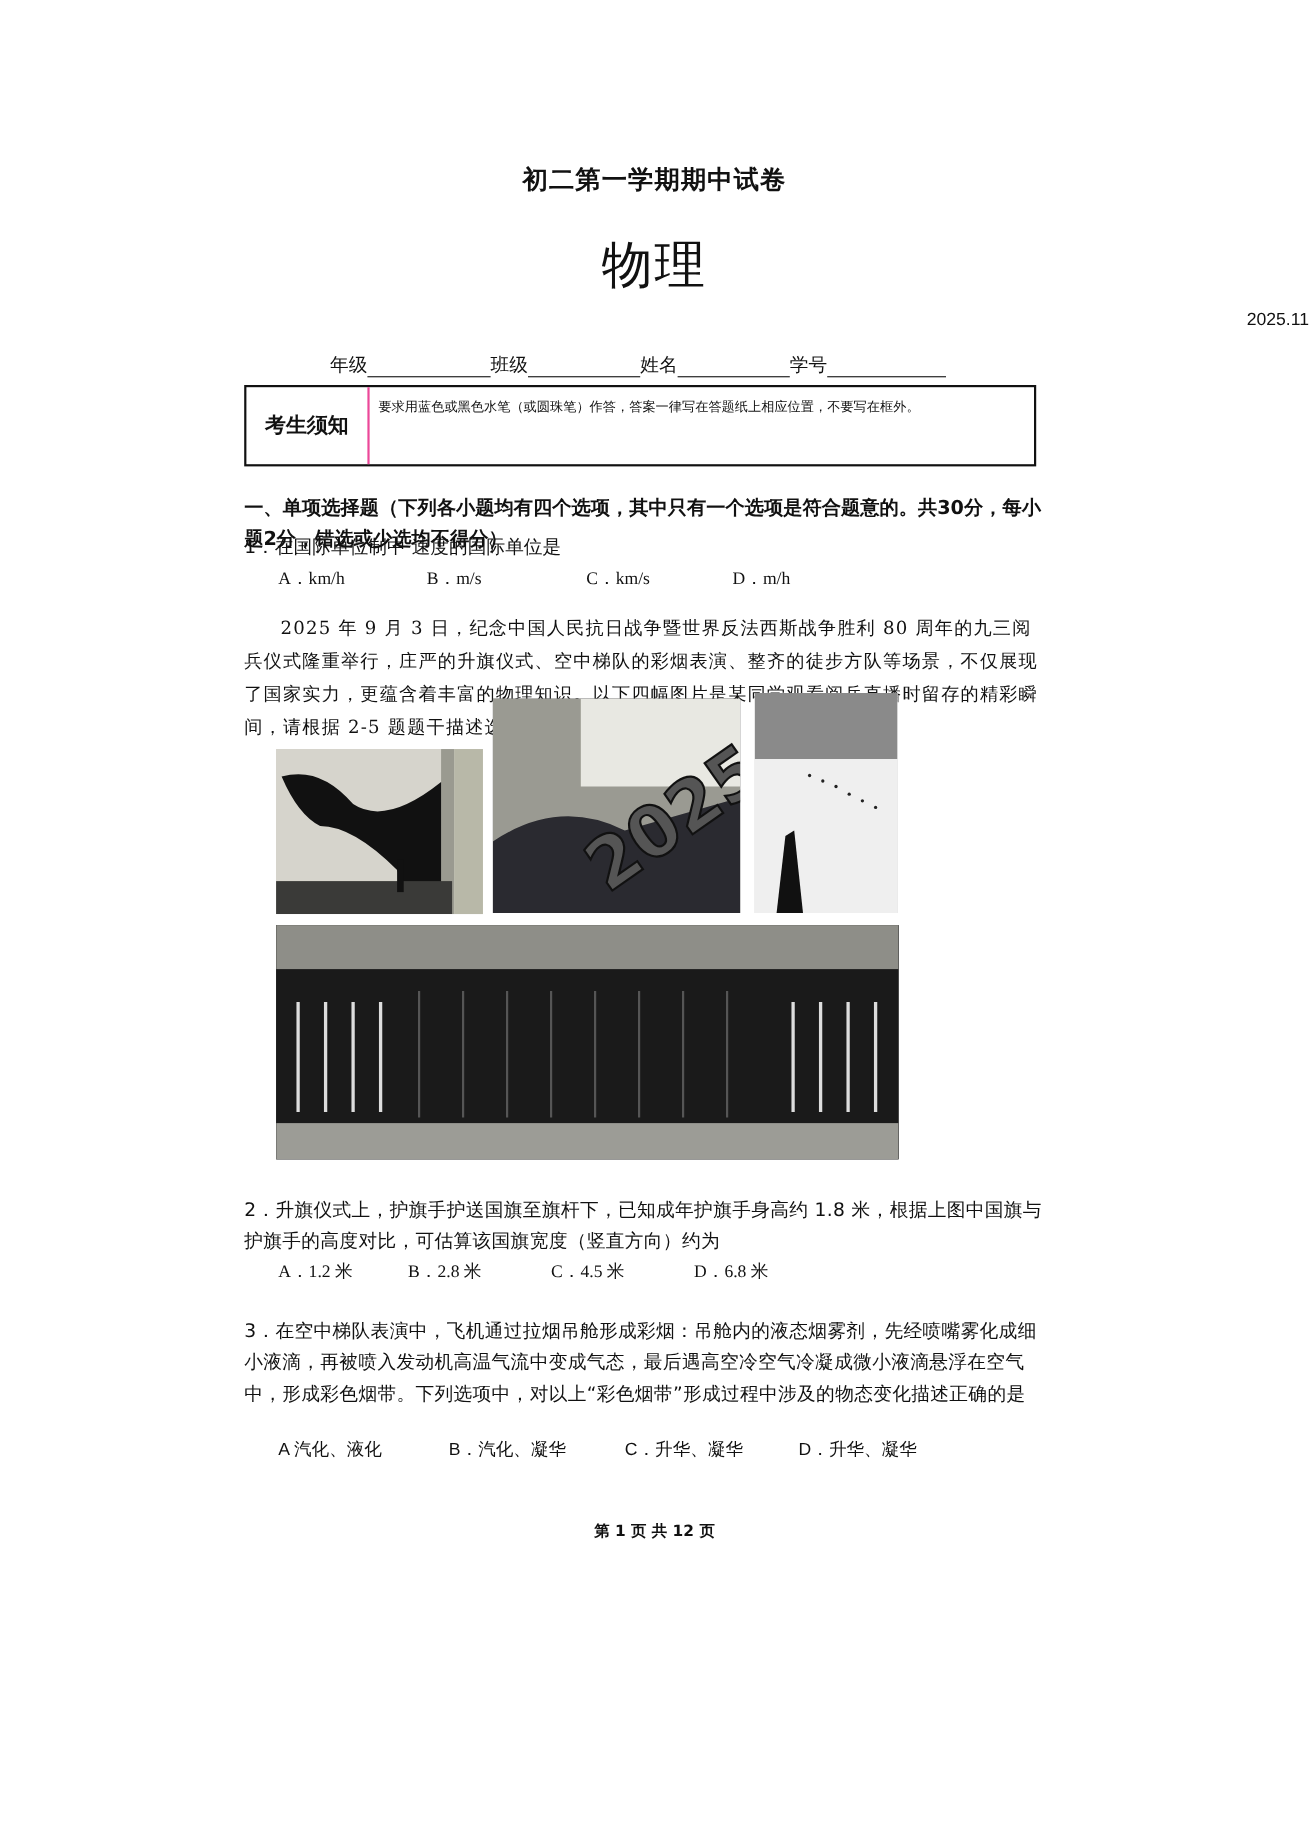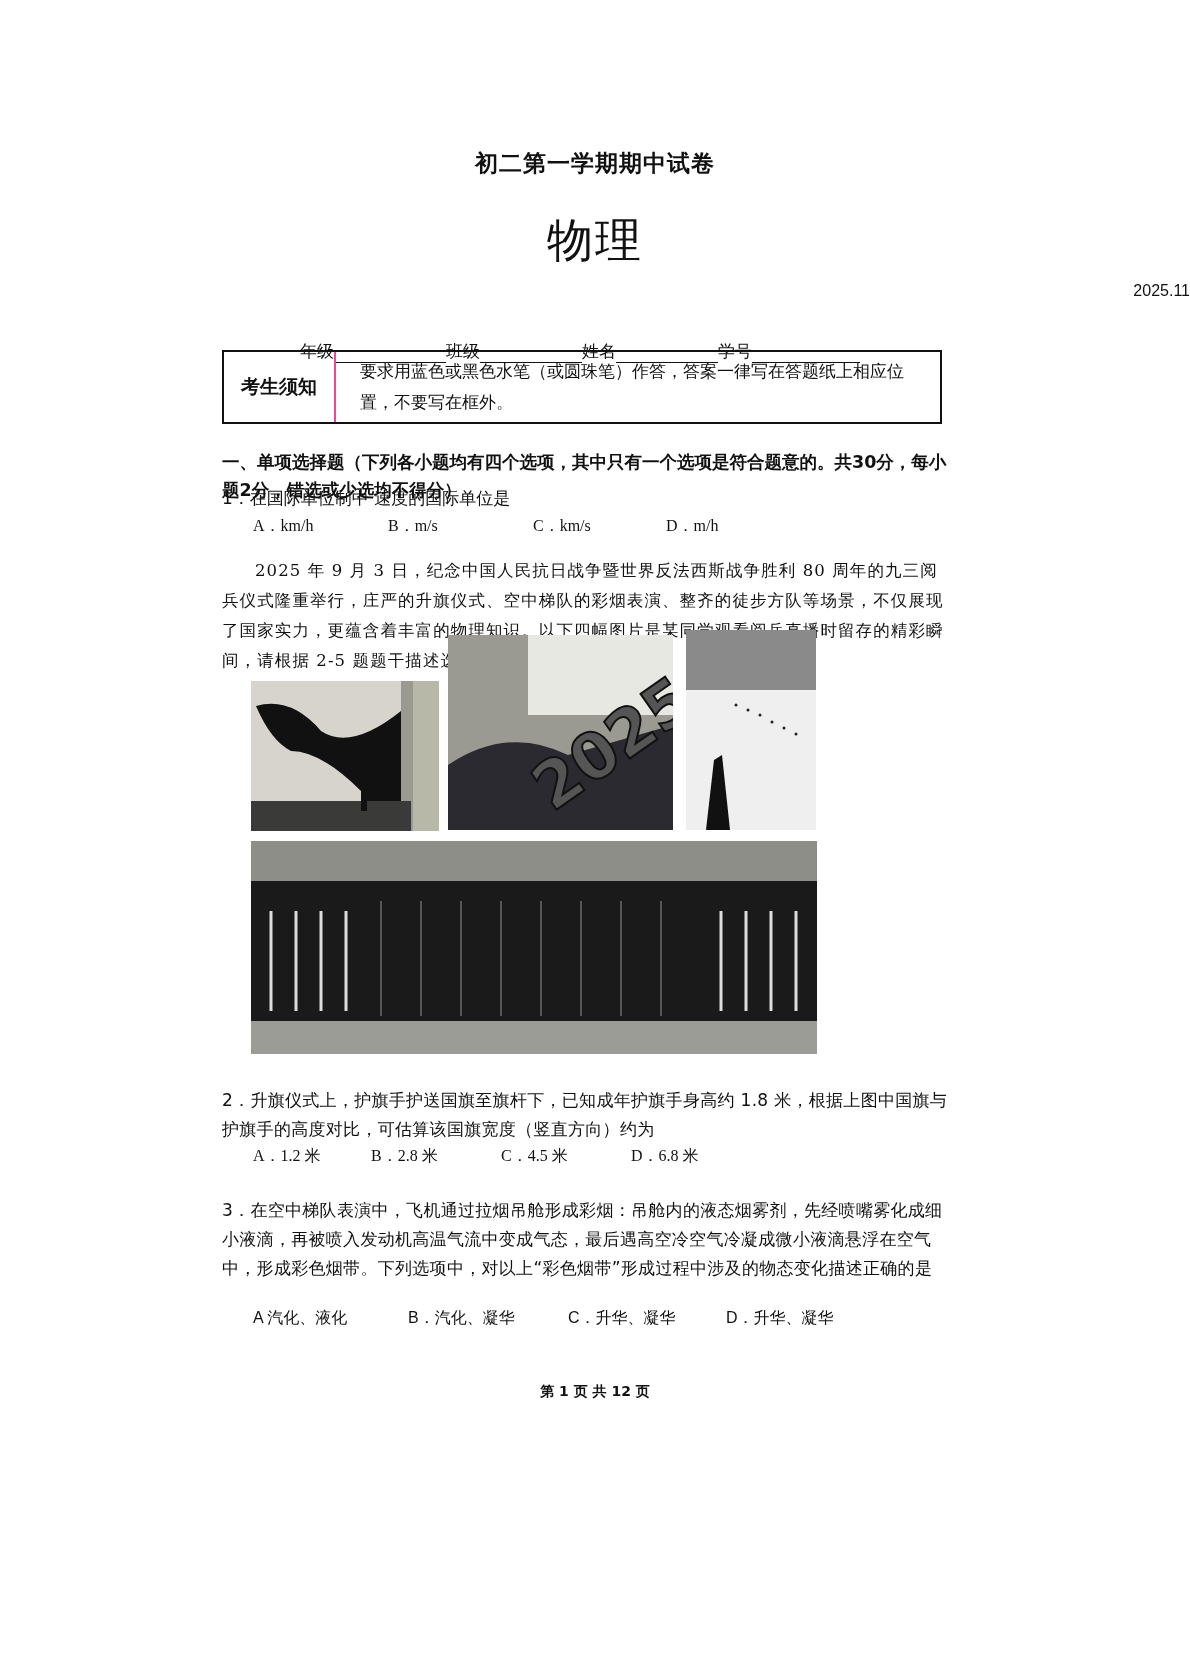--- a/index.html
+++ b/index.html
@@ -4,26 +4,26 @@
 <style>
   html, body { margin: 0; padding: 0; background: #ffffff; }
   body { width: 1190px; height: 1678px; position: relative; overflow: hidden;
          font-family: "DejaVu Serif", "Liberation Serif", serif; color: #111; }
   .abs { position: absolute; }
   .center { left: 0; width: 1190px; text-align: center; }
   .exam-title { top: 148px; font-family: "DejaVu Sans", sans-serif; font-size: 23px; font-weight: bold; letter-spacing: 1px; }
   .subject { top: 210px; font-family: "DejaVu Sans", sans-serif; font-size: 46px; font-weight: normal; letter-spacing: 2px; }
   .date { top: 282px; font-family: "Liberation Sans", sans-serif; font-size: 16px; text-align: right; }
   .info-row { top: 320px; left: 300px; font-size: 17px; font-family: "DejaVu Sans", sans-serif; white-space: nowrap; }
-  .info-row span.lbl { display: inline-block; margin-top: 20px; }
+  .info-row span.lbl { display: inline-block; }
   .info-row span.line { display: inline-block; border-bottom: 1.5px solid #111; height: 16px; vertical-align: bottom; }
   .notice { top: 350px; left: 222px; width: 716px; height: 70px; border: 2px solid #111; display: flex; }
   .notice .label { width: 110px; border-right: 2px solid #ec4899; display: flex; align-items: center; justify-content: center;
                    font-family: "DejaVu Sans", sans-serif; font-size: 19px; font-weight: bold; }
-  .notice .text { flex: 1; padding: 4px 24px; font-size: 17px; line-height: 31px; font-family: Liberation Sans, sans-serif; }
+  .notice .text { flex: 1; padding: 4px 8px; font-size: 12px; line-height: 31px; font-family: Liberation Mono, monospace; }
   .section { top: 424px; left: 222px; width: 730px; font-family: "DejaVu Sans", sans-serif; font-size: 17.5px; font-weight: bold; line-height: 28px; margin-top: 24px; }
   .q { left: 222px; width: 730px; font-size: 17px; line-height: 29px; font-family: "DejaVu Sans", sans-serif; }
   .opts { left: 222px; font-size: 16px; font-family: "Liberation Serif", serif; white-space: nowrap; margin-left: 31px; }
   .opts span { position: absolute; top: 0; }
   .passage { top: 556px; left: 222px; width: 730px; font-size: 16.5px; line-height: 30px; text-indent: 2em; letter-spacing: 1.1px; font-family: "DejaVu Serif", serif; }
   .photo { background: #888; overflow: hidden; }
   .photo svg { display: block; }
   .footer { top: 1383px; font-family: "DejaVu Sans", sans-serif; font-size: 14px; font-weight: bold; }
 </style>
 </head>

